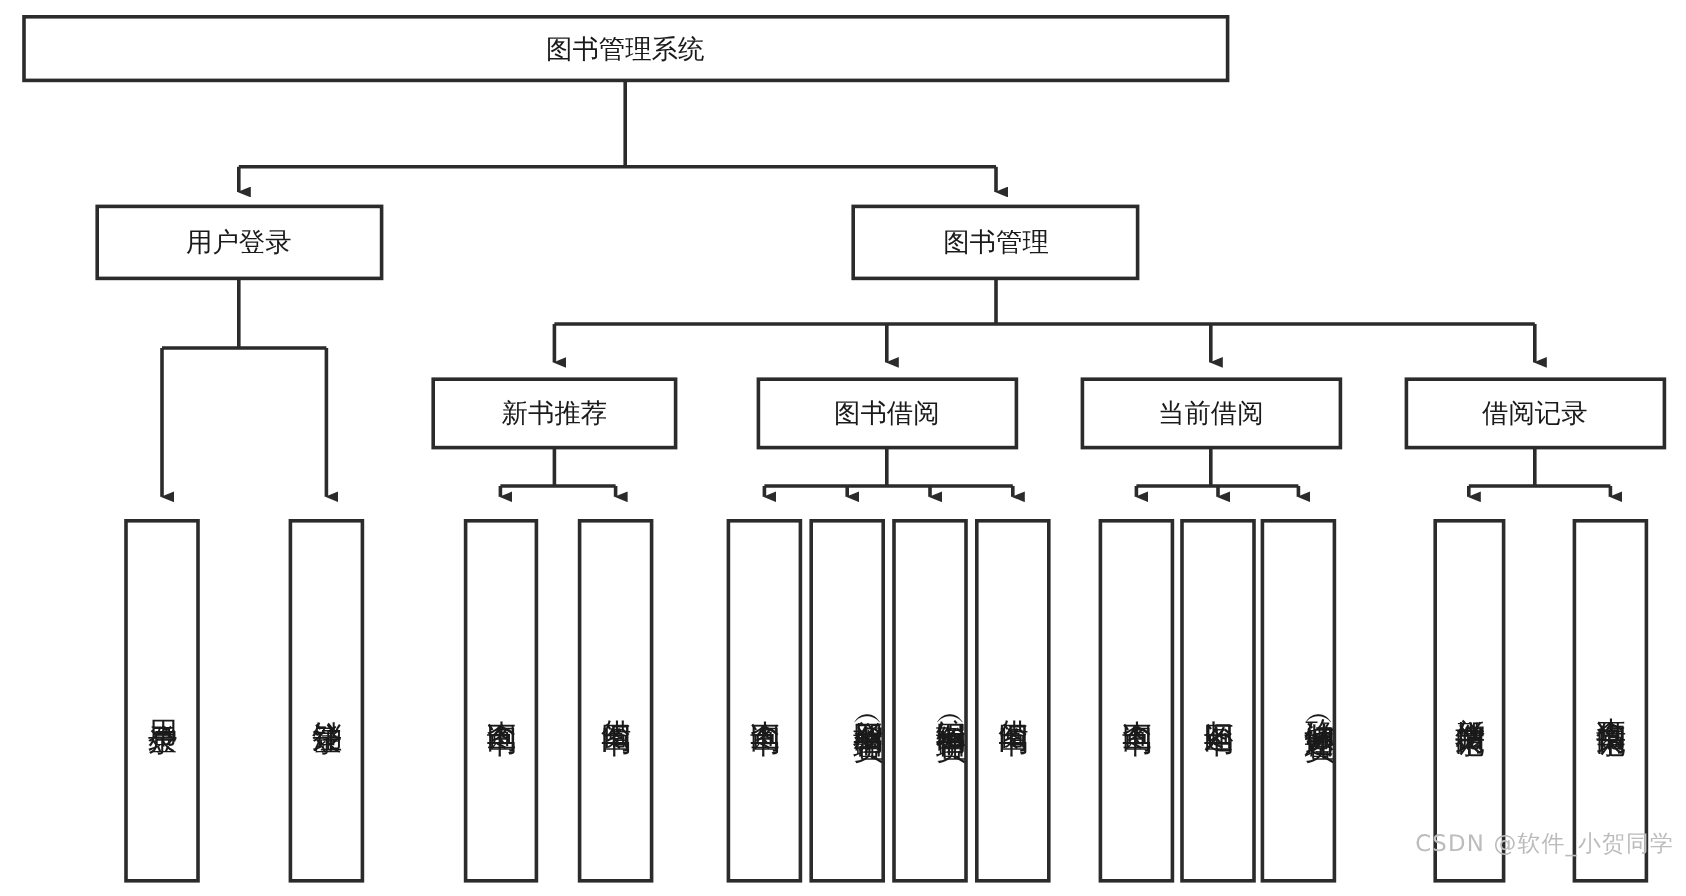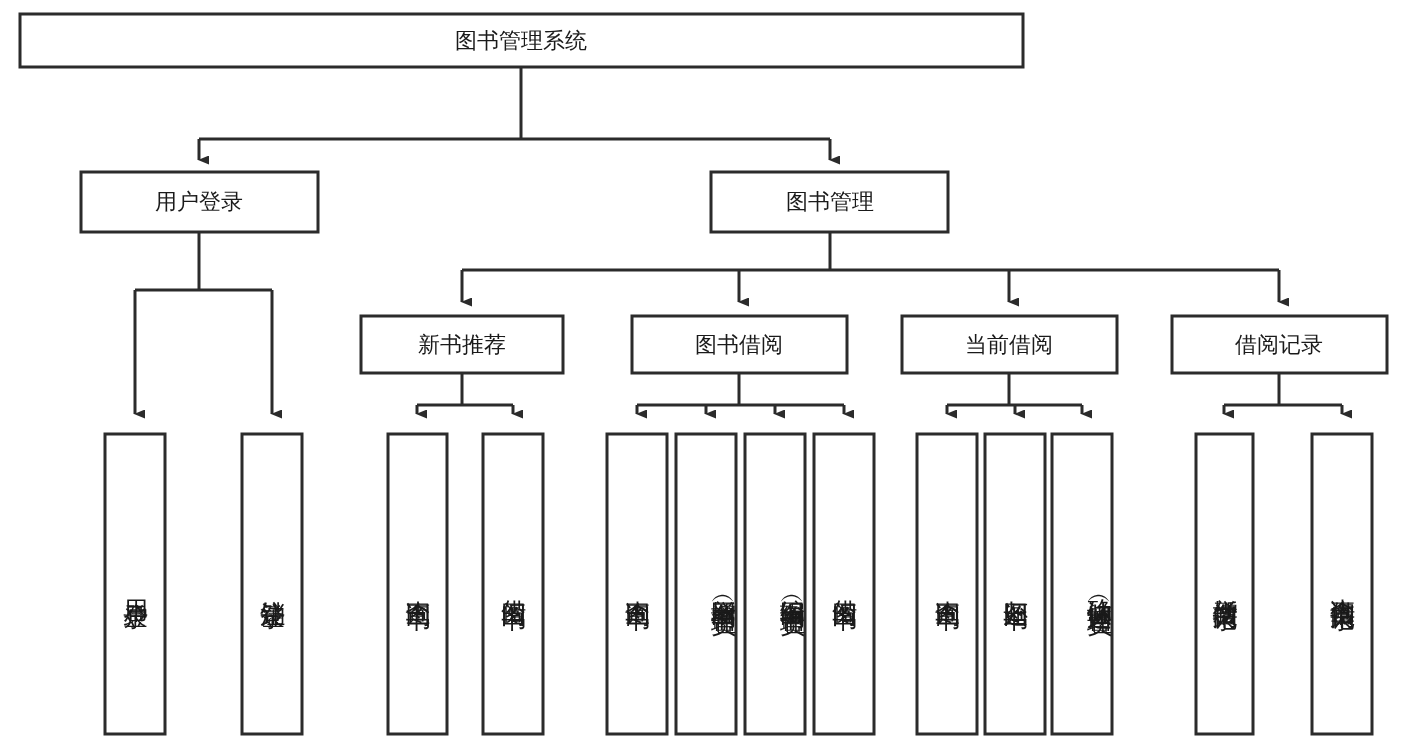--- a/index.html
+++ b/index.html
@@ -193,13 +193,14 @@
   <div class="leaf-label centered" style="left:607px; top:434px; width:60px; height:300px;">查询图书</div>
   <div class="leaf-label" style="left:676px; top:442px; width:60px; height:292px;">新增图书（管理员）</div>
   <div class="leaf-label" style="left:745px; top:442px; width:60px; height:292px;">编辑图书（管理员）</div>
   <div class="leaf-label centered" style="left:814px; top:434px; width:60px; height:300px;">借阅图书</div>
   <div class="leaf-label centered" style="left:917px; top:434px; width:60px; height:300px;">查询图书</div>
   <div class="leaf-label centered" style="left:985px; top:434px; width:60px; height:300px;">归还图书</div>
   <div class="leaf-label" style="left:1052px; top:442px; width:60px; height:292px;">确认归还（管理员）</div>
   <div class="leaf-label centered" style="left:1196px; top:434px; width:57px; height:300px;">新增借阅记录</div>
   <div class="leaf-label centered" style="left:1312px; top:434px; width:60px; height:300px;">查询借阅记录</div>
 
+  <div class="watermark">CSDN @软件_小贺同学</div>
 </div>
 
 </body></html>

